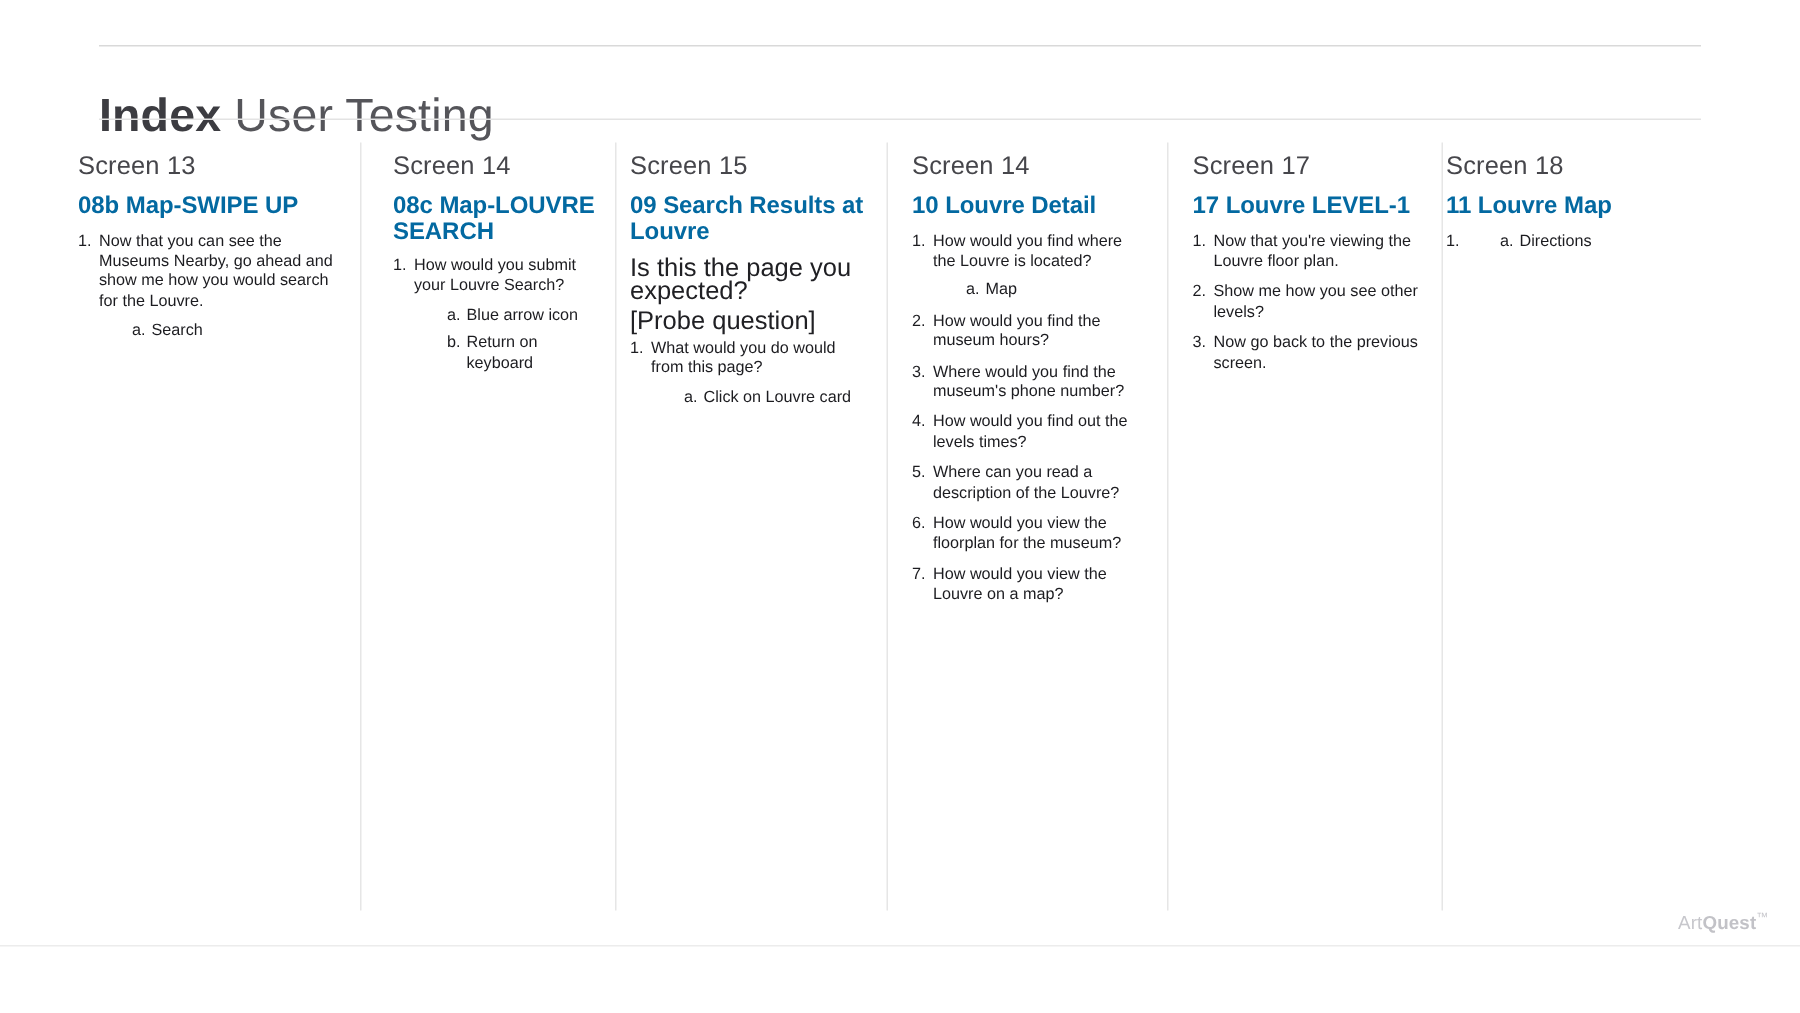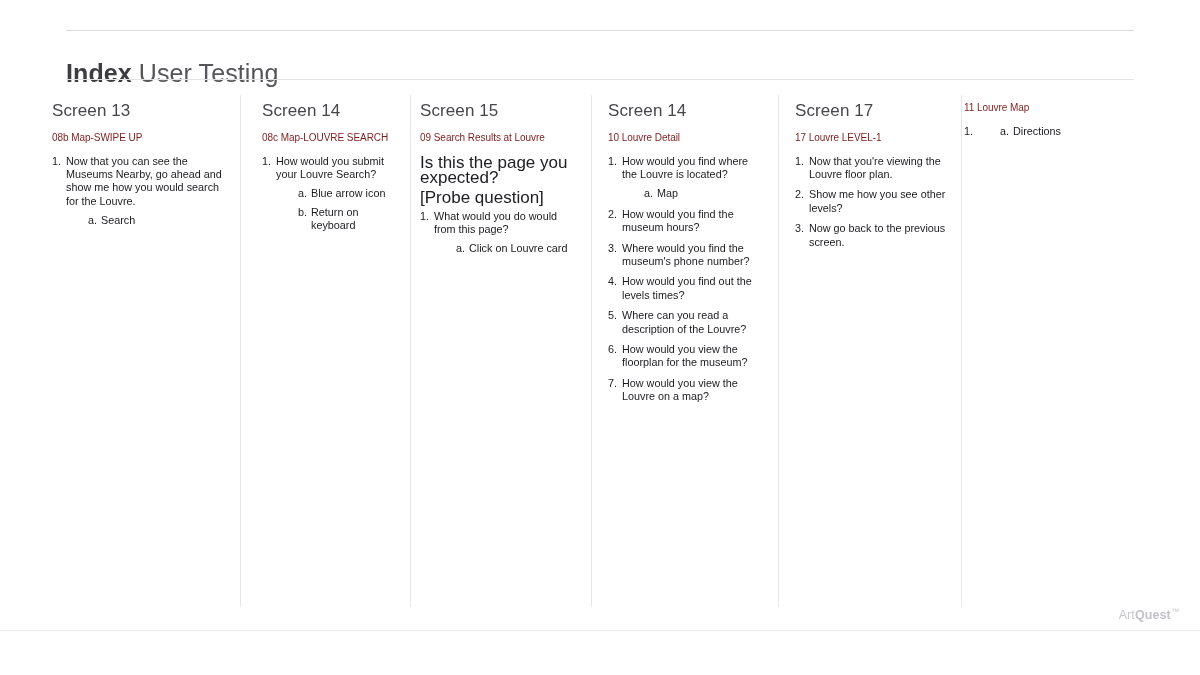--- a/index.html
+++ b/index.html
@@ -28,21 +28,21 @@
   }
   .header-rule-bottom {
     position: absolute;
     left: 66px; top: 79px;
     width: 1068px; height: 1px;
     background: #e3e3e3;
   }
   .page-title {
     position: absolute;
     left: 66px; top: 40px;
-    font-size: 25px;
+    font-size: 31px;
     line-height: 32px;
     color: #4a4a4f;
     letter-spacing: 0.1px;
     white-space: nowrap;
   }
   .page-title .t-bold {
     font-weight: bold;
     color: #3c3c41;
   }
   .page-title .t-light {
@@ -82,24 +82,24 @@
 
   .screen-label {
     font-size: 17px;
     line-height: 21px;
     font-weight: normal;
     color: #46464b;
     margin: 0 0 9px 0;
     letter-spacing: 0.1px;
   }
   .screen-title {
-    font-size: 10px;
+    font-size: 16px;
     line-height: 16.5px;
-    font-weight: normal;
-    color: #7f1d1d;
+    font-weight: bold;
+    color: #0369a1;
     margin: 0 0 8px 0;
     letter-spacing: -0.05px;
   }
 
   .note {
     font-size: 17px;
     line-height: 15px;
     color: #202024;
     margin: 0 0 5px 0;
   }
@@ -282,20 +282,21 @@
             <span class="text">Show me how you see other levels?</span>
           </li>
           <li>
             <span class="marker">3.</span>
             <span class="text">Now go back to the previous screen.</span>
           </li>
         </ol>
         <div class="col-divider"></div>
       </div>
       <div class="col col-6">
+        <div class="screen-label">Screen 18</div>
         <div class="screen-title">11 Louvre Map</div>
         <ol class="items">
           <li>
             <span class="marker">1.</span>
             <ol class="subitems">
               <li><span class="marker">a.</span><span class="text">Directions</span></li>
             </ol>
           </li>
         </ol>
       </div>

